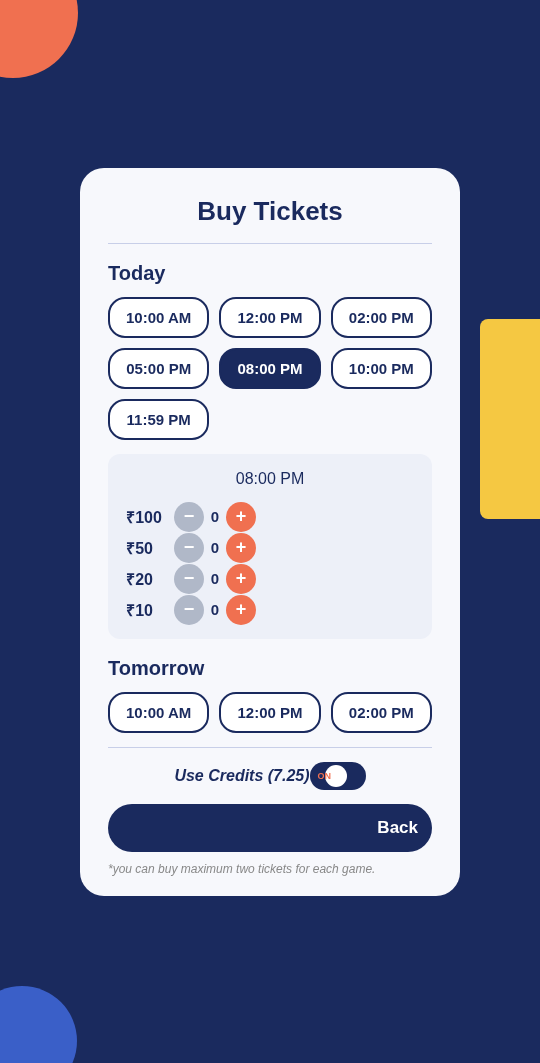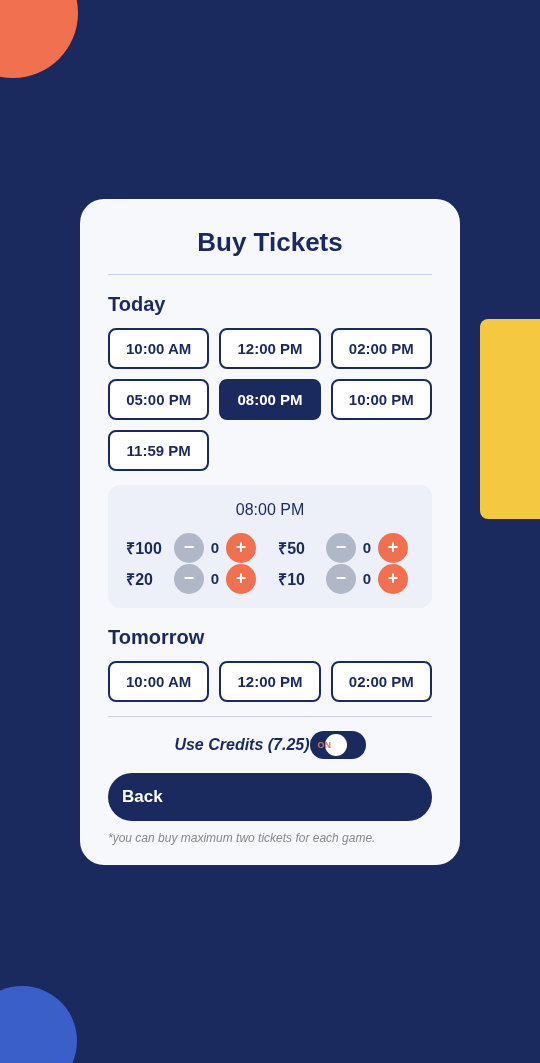--- a/index.html
+++ b/index.html
@@ -73,21 +73,21 @@
 
     .time-grid {
       display: grid;
       grid-template-columns: repeat(3, 1fr);
       gap: 10px;
       margin-bottom: 14px;
     }
 
     .time-btn {
       border: 2px solid #1a2a5e;
-      border-radius: 8px;
+      border-radius: 17px;
       background: #fff;
       color: #1a2a5e;
       font-size: 15px;
       font-weight: 600;
       padding: 10px 4px;
       text-align: center;
       cursor: pointer;
     }
 
     .time-btn.selected {
@@ -110,21 +110,21 @@
     .ticket-box-time {
       font-size: 16px;
       color: #1a2a5e;
       font-weight: 500;
       text-align: center;
       margin-bottom: 14px;
     }
 
     .ticket-rows {
       display: grid;
-      grid-template-columns: 1fr 1fr;
+      grid-template-columns: 1fr;
       gap: 1px 16px;
     }
 
     .ticket-row {
       display: flex;
       align-items: center;
       gap: 8px;
     }
 
     .ticket-price {
@@ -226,21 +226,21 @@
     .back-btn {
       display: block;
       width: 100%;
       background: #1a2a5e;
       color: #fff;
       font-size: 17px;
       font-weight: 700;
       border: none;
       border-radius: 30px;
       padding: 14px;
-      text-align: left;
+      text-align: right;
       cursor: pointer;
       margin-bottom: 10px;
     }
 
     .disclaimer {
       font-size: 12px;
       color: #888;
       text-align: left;
       font-style: italic;
     }

